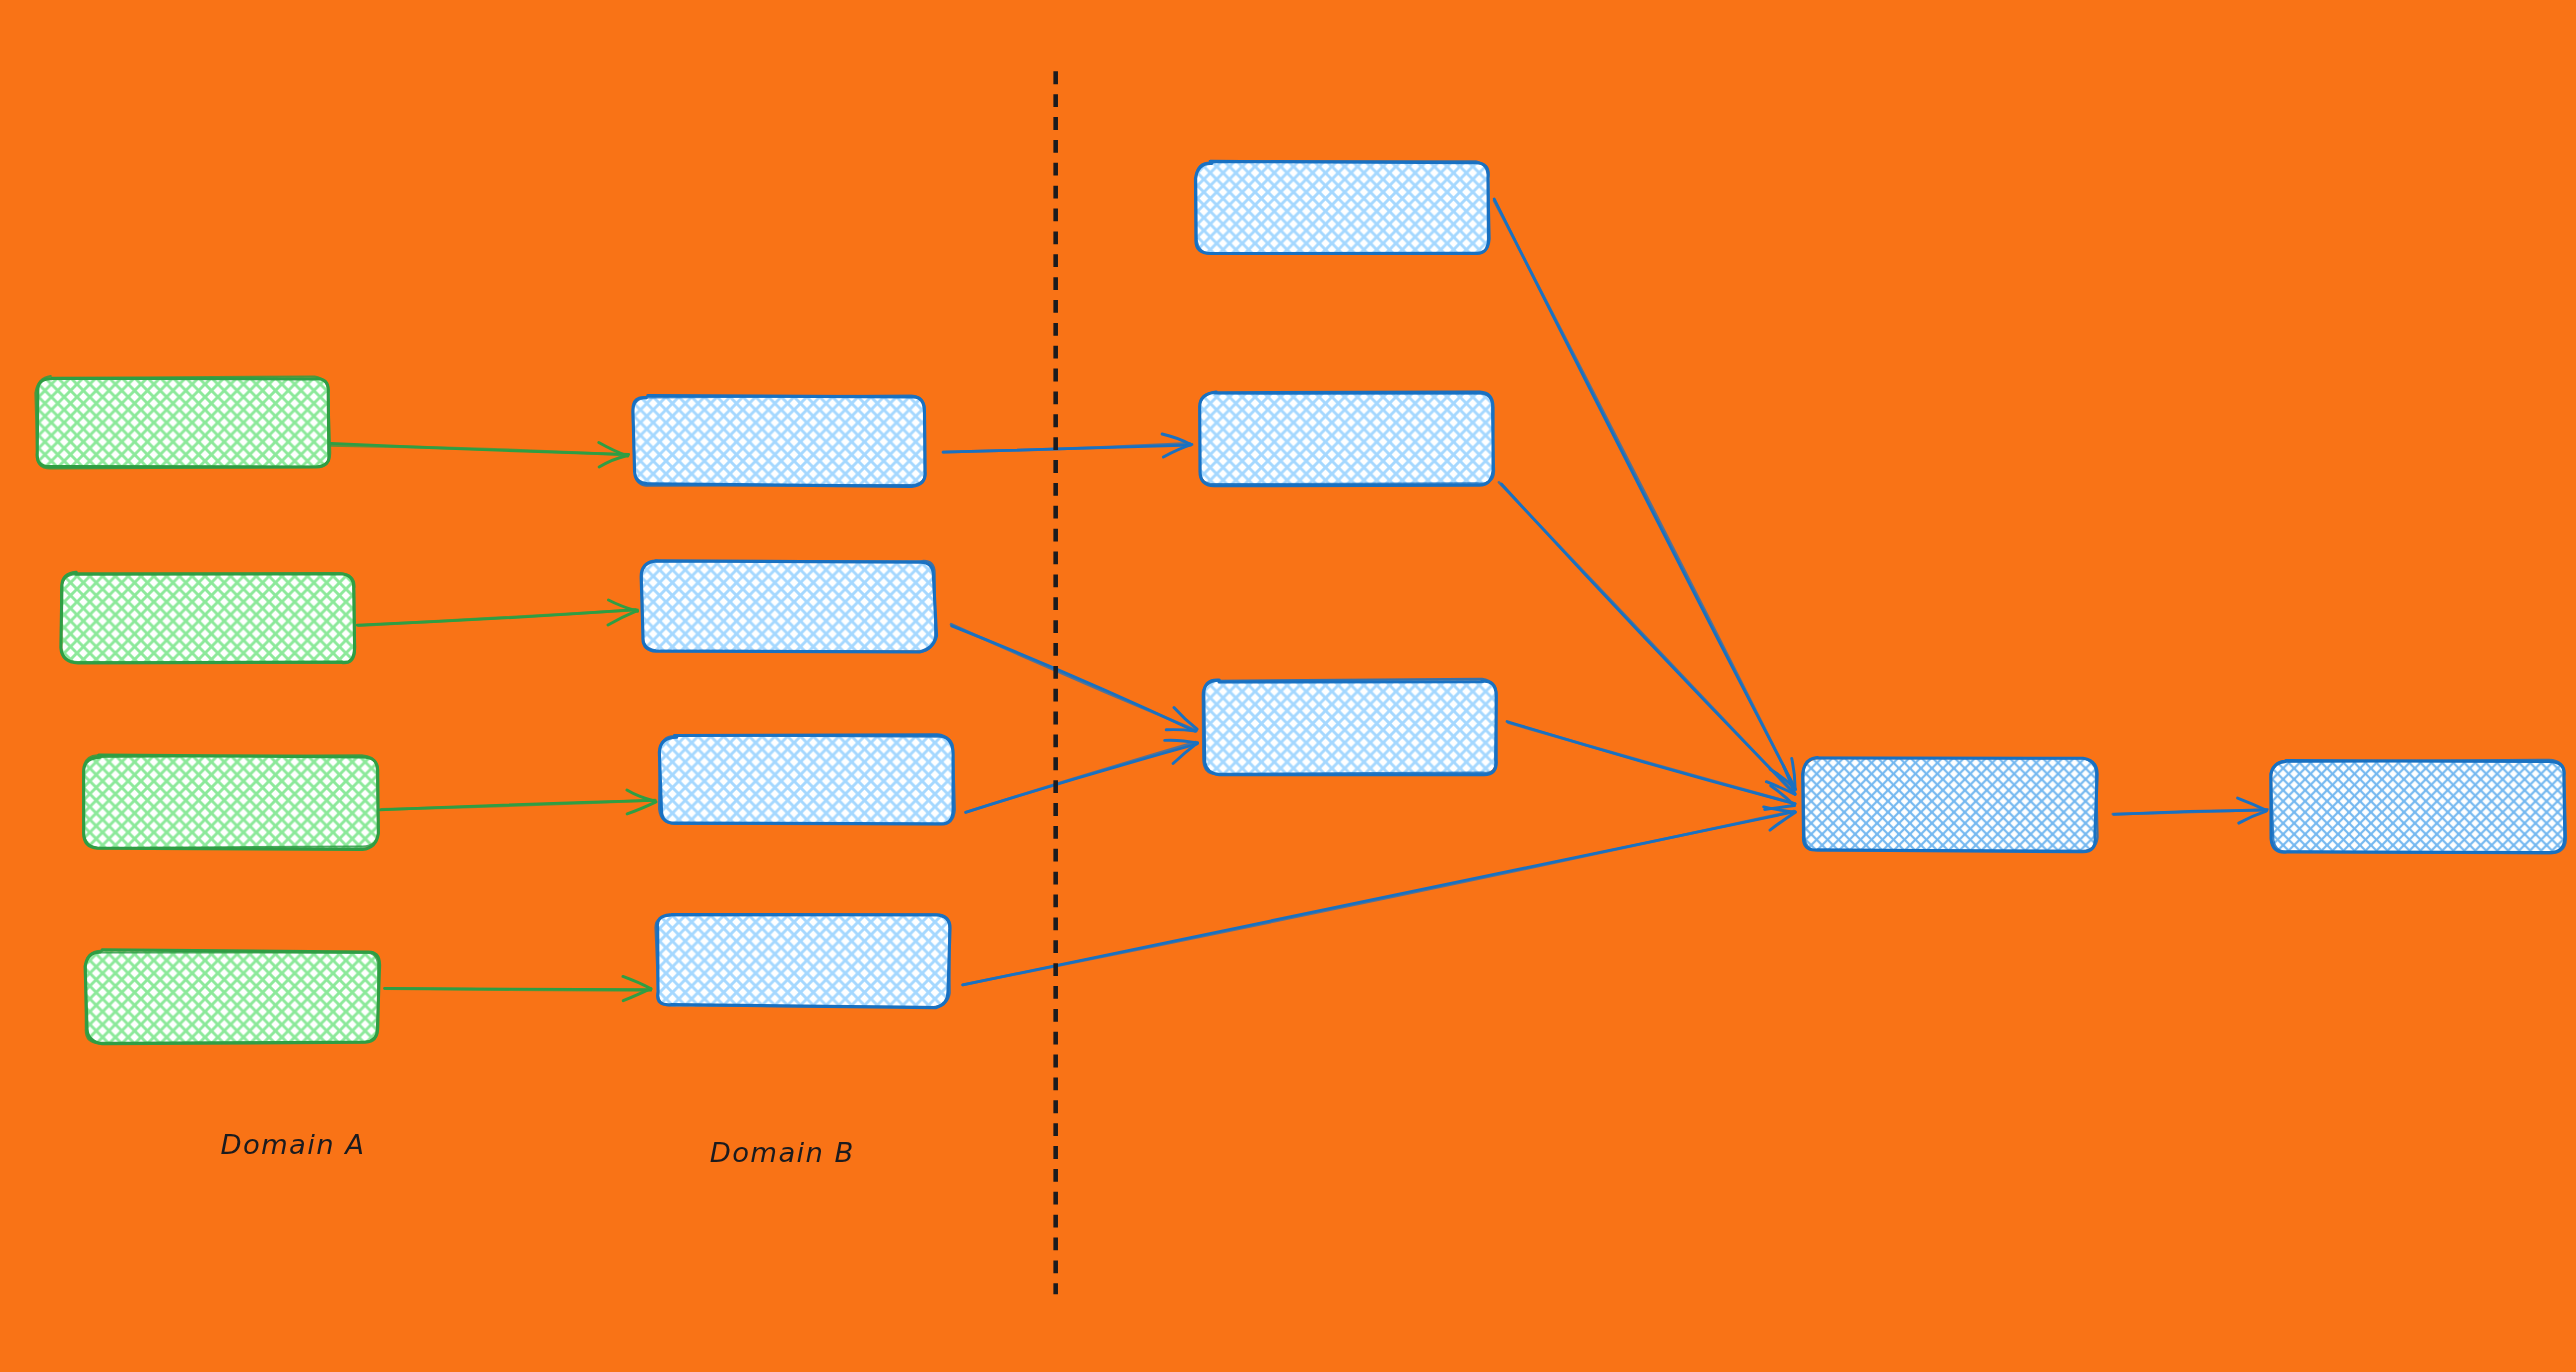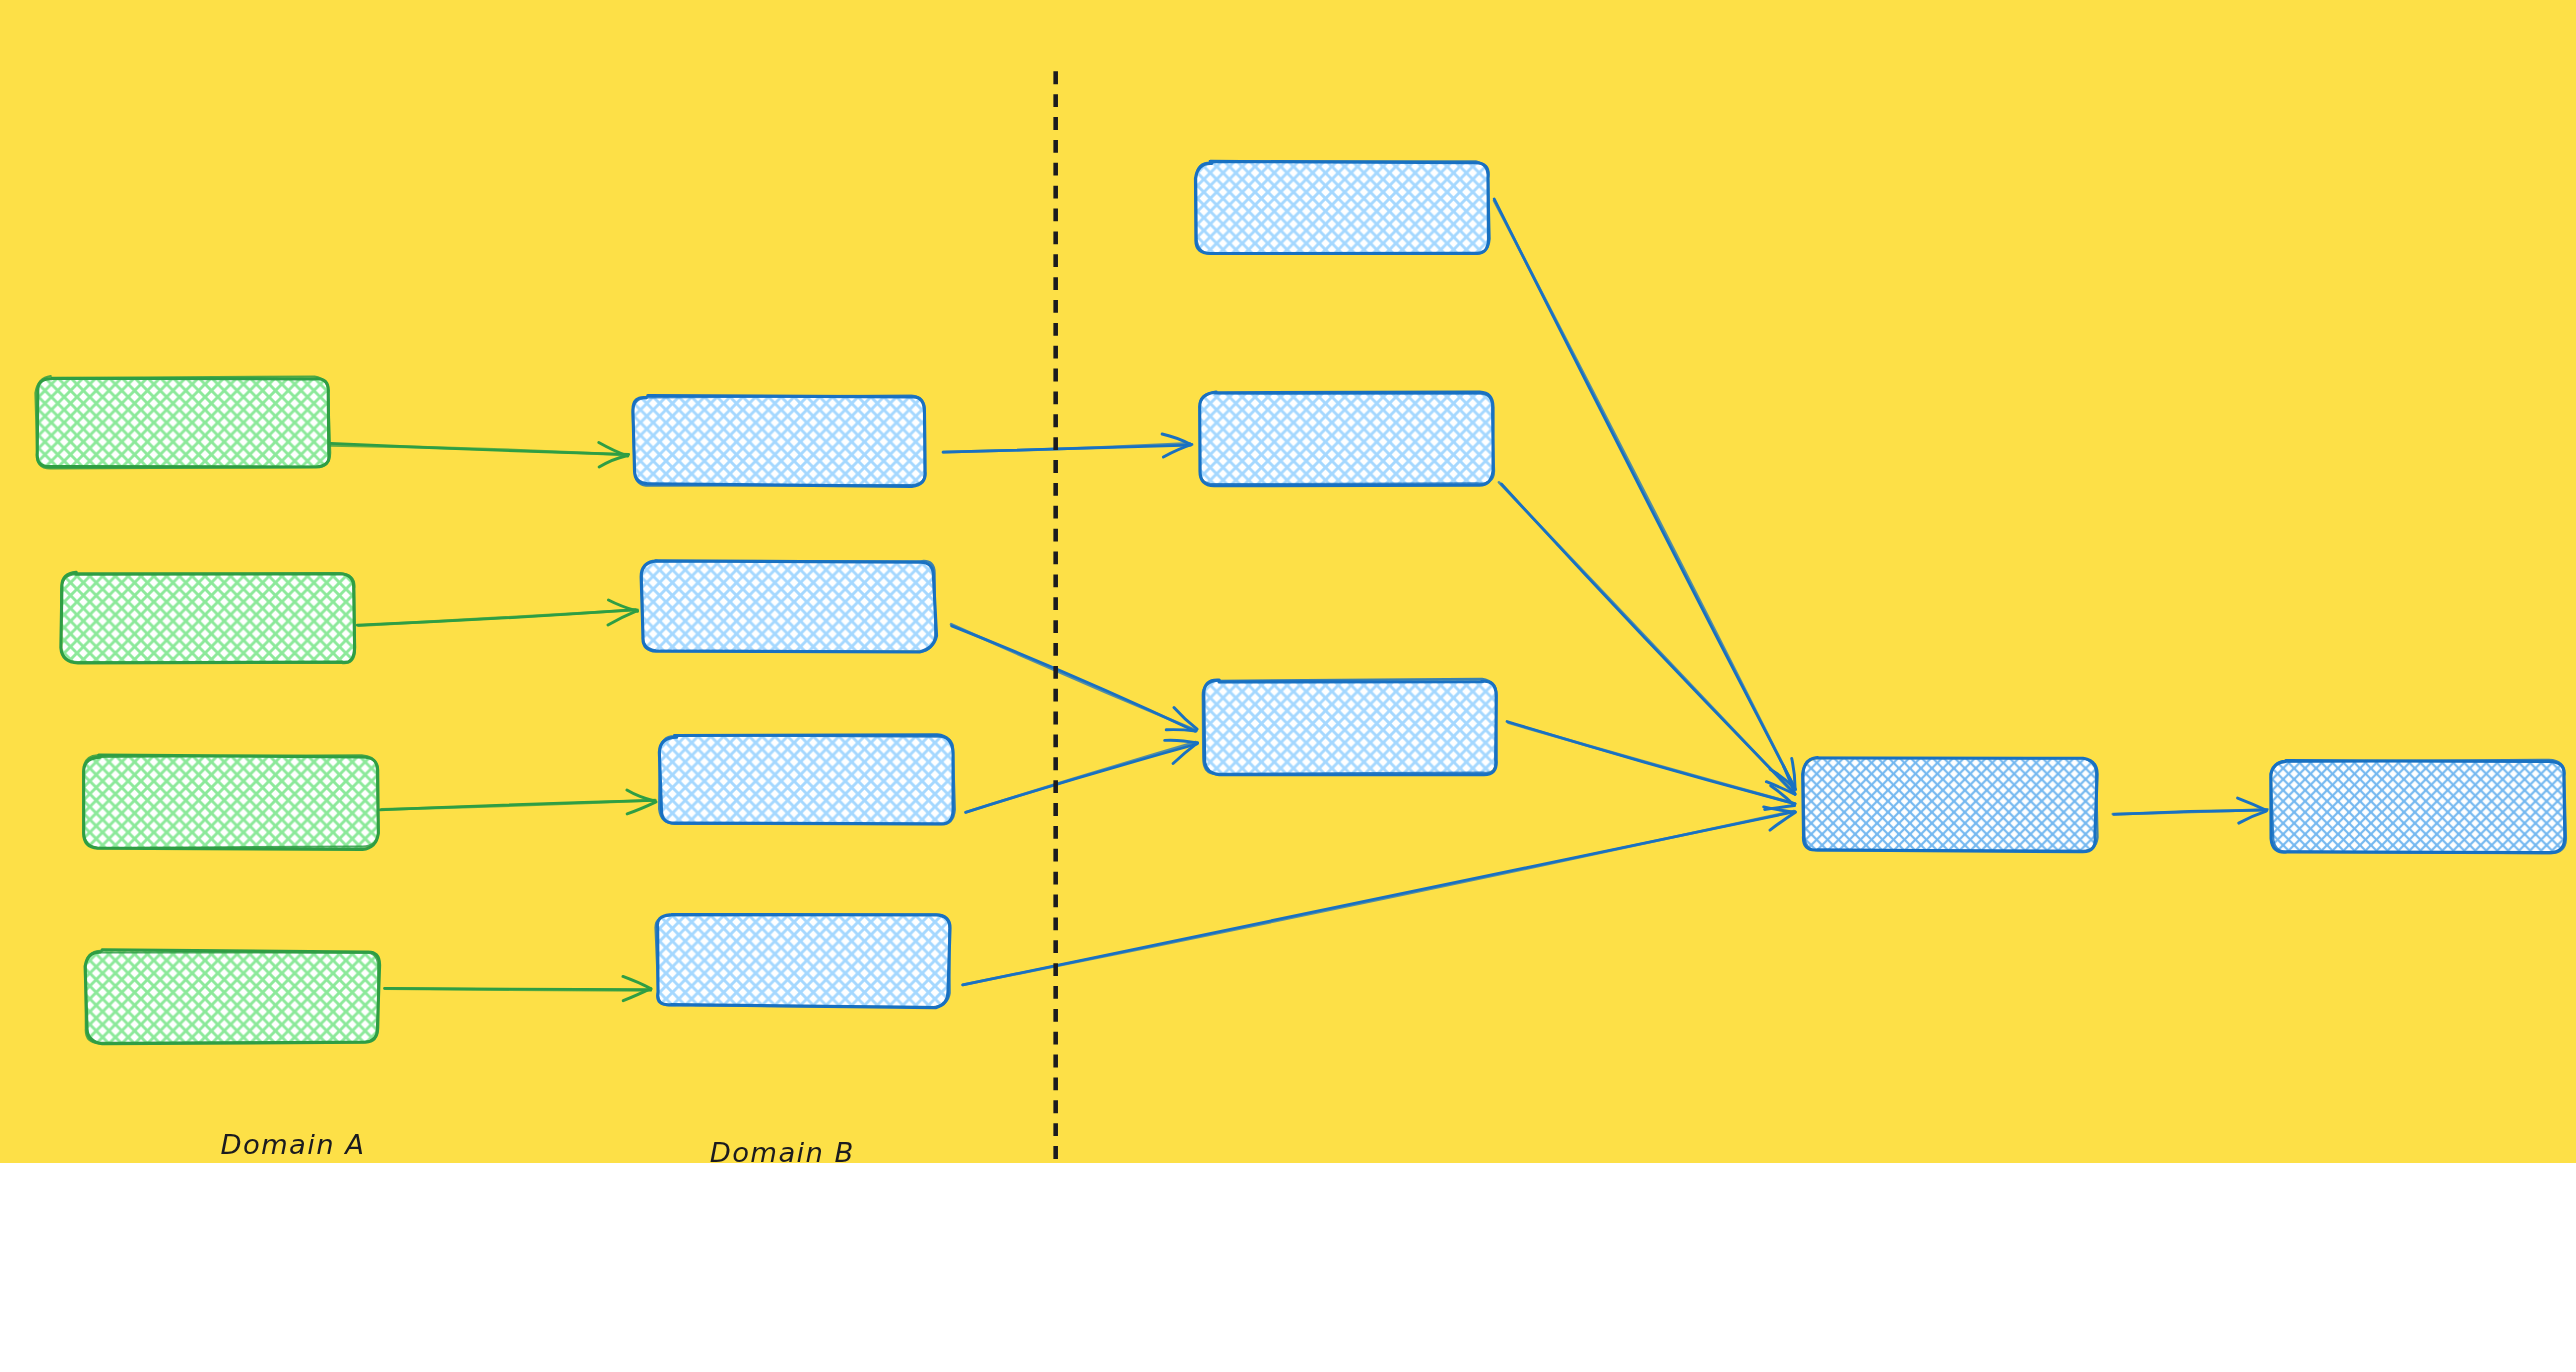--- a/index.html
+++ b/index.html
@@ -4,22 +4,22 @@
 <title>Domain A / Domain B flow diagram</title>
 <style>
   html, body {
     margin: 0;
     padding: 0;
     background: #ffffff;
   }
   #canvas-root {
     position: relative;
     width: 2576px;
-    height: 1163px;
-    background: #fde047;
+    height: 1372px;
+    background: #f97316;
     overflow: hidden;
     font-family: "DejaVu Sans", sans-serif;
   }
   #diagram-svg {
     position: absolute;
     inset: 0;
     width: 2576px;
     height: 1372px;
     display: block;
   }

